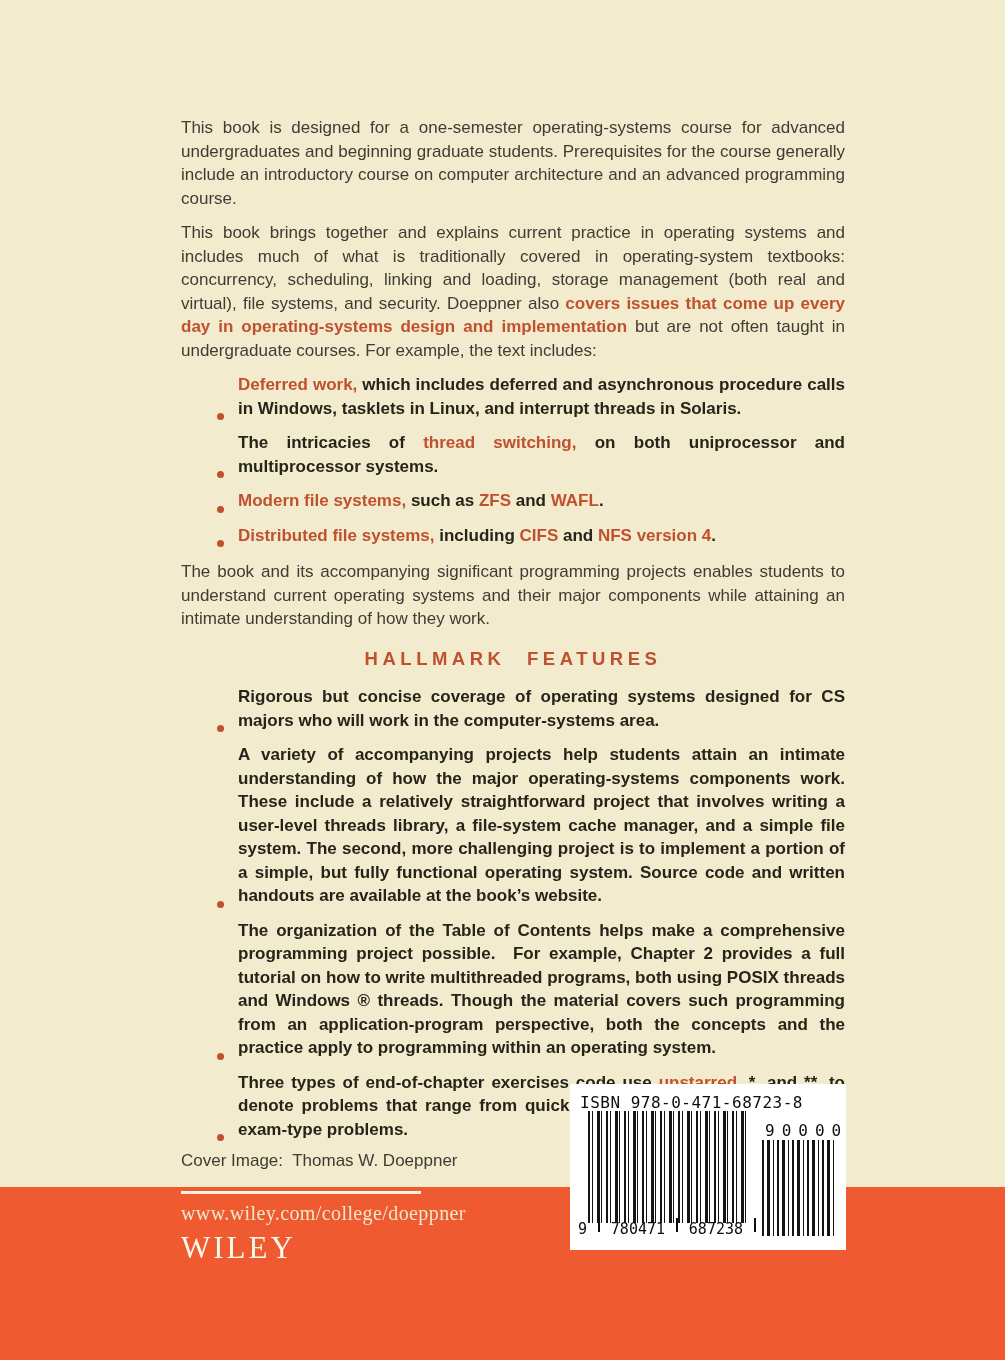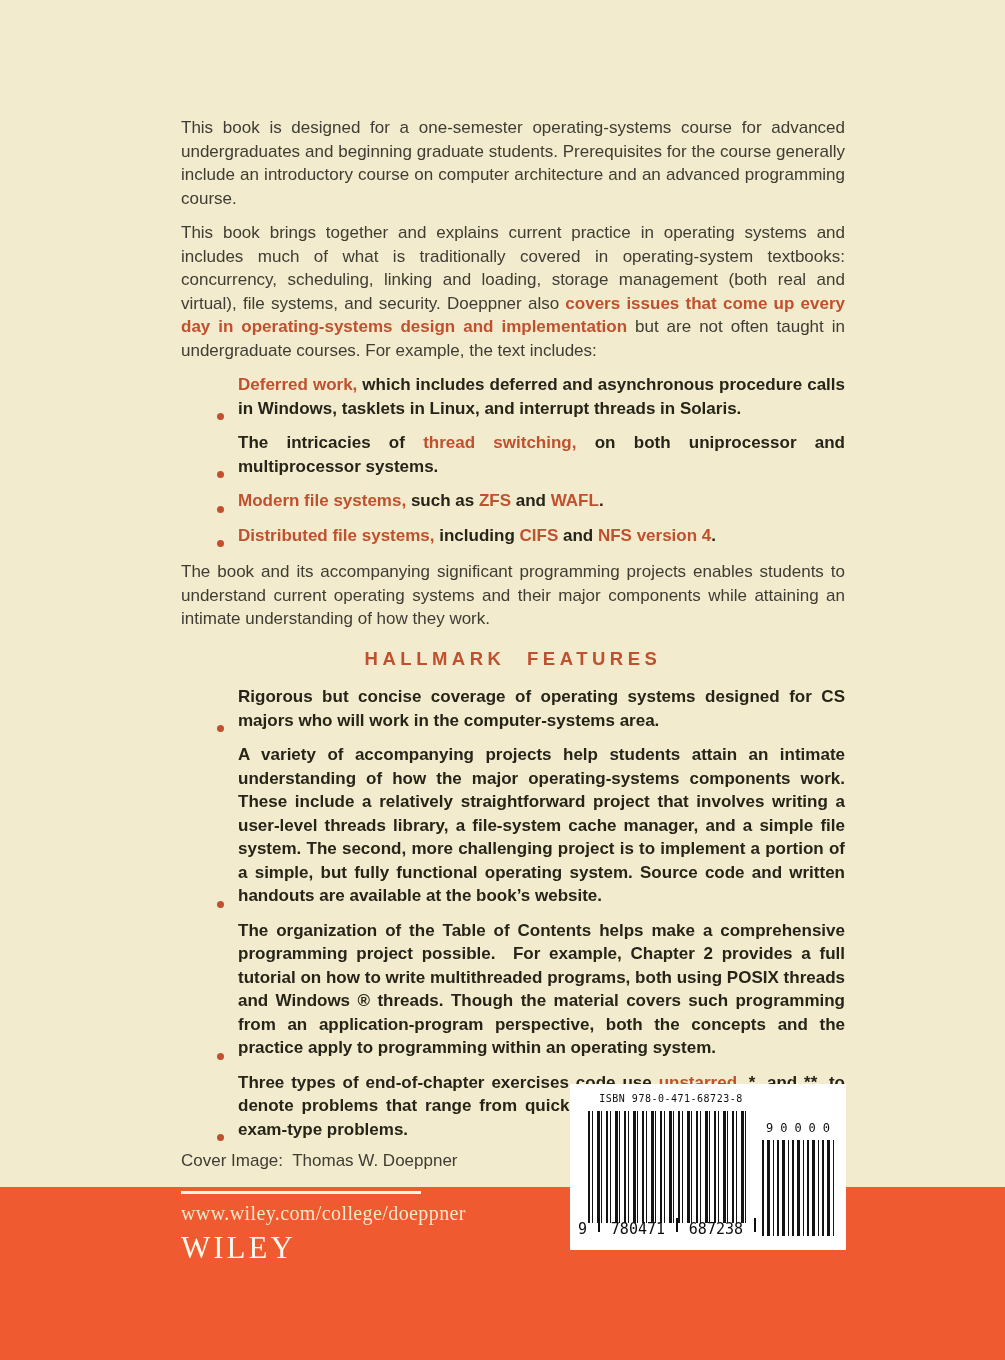--- a/index.html
+++ b/index.html
@@ -34,39 +34,39 @@
 
   .hallmark-heading{display:flex;align-items:center;margin:16px 0 15px 0;color:var(--accent);flex-direction:column;}
   .hr-line{flex:1;height:2px;background:var(--accent);}
   .hr-text{margin:0 16px;font-weight:700;font-size:18.5px;letter-spacing:4.5px;word-spacing:12px;white-space:nowrap;text-align:center;}
 
   .credit{position:absolute;left:181px;top:1151px;font-size:17px;color:var(--body);}
 
   .barcode-box{position:absolute;left:570px;top:1084px;width:276px;height:166px;background:#ffffff;}
   .isbn-label{
     position:absolute;top:9px;left:10px;width:182px;text-align:center;
-    font-family:"DejaVu Sans Mono",monospace;font-size:10px;letter-spacing:0.5px;color:#0d0d0d;white-space:nowrap;
+    font-family:"DejaVu Sans Mono",monospace;font-size:16px;letter-spacing:0.5px;color:#0d0d0d;white-space:nowrap;
   }
   .ean-bars{
     position:absolute;left:18px;top:27px;width:158px;height:112px;
     background:repeating-linear-gradient(90deg,
       #141414 0 2px,#ffffff 2px 4px,
       #141414 4px 5px,#ffffff 5px 9px,
       #141414 9px 12px,#ffffff 12px 13px,
       #141414 13px 14px,#ffffff 14px 18px);
   }
   .ean-digits{
     position:absolute;left:8px;top:136px;width:178px;
     display:flex;align-items:flex-start;justify-content:space-between;
     font-family:"DejaVu Sans Mono",monospace;font-size:15px;color:#0d0d0d;line-height:18px;
   }
   .guard{width:2px;height:14px;background:#0d0d0d;margin-top:-2px;}
   .addon-digits{
     position:absolute;left:188px;top:37px;width:80px;text-align:center;
-    font-family:"DejaVu Sans Mono",monospace;font-size:12px;letter-spacing:7px;text-indent:7px;color:#0d0d0d;
+    font-family:"DejaVu Sans Mono",monospace;font-size:16px;letter-spacing:7px;text-indent:7px;color:#0d0d0d;
   }
   .addon-bars{
     position:absolute;left:192px;top:56px;width:74px;height:96px;
     background:repeating-linear-gradient(90deg,
       #141414 0 2px,#ffffff 2px 5px,
       #141414 5px 8px,#ffffff 8px 11px,
       #141414 11px 12px,#ffffff 12px 15px);
   }
 
   .footer{position:absolute;left:181px;top:1191px;}

